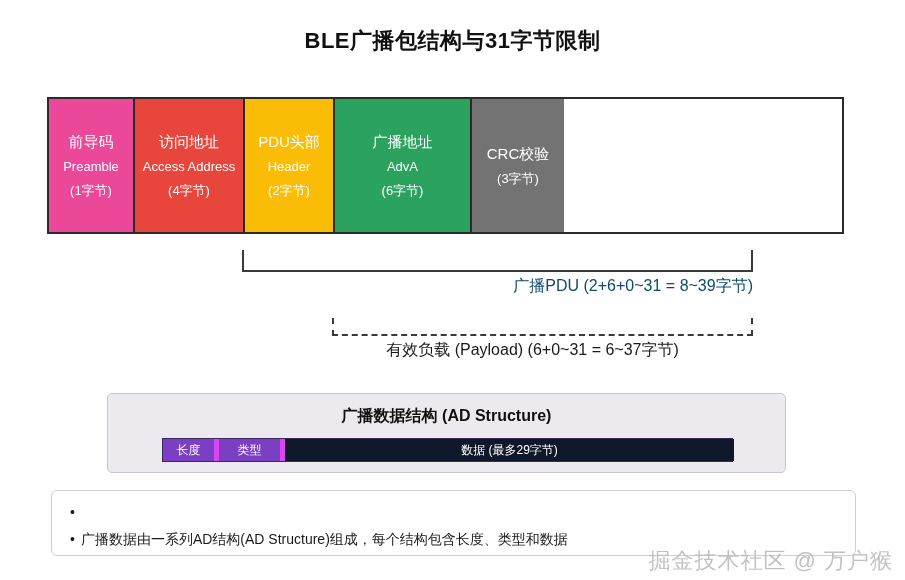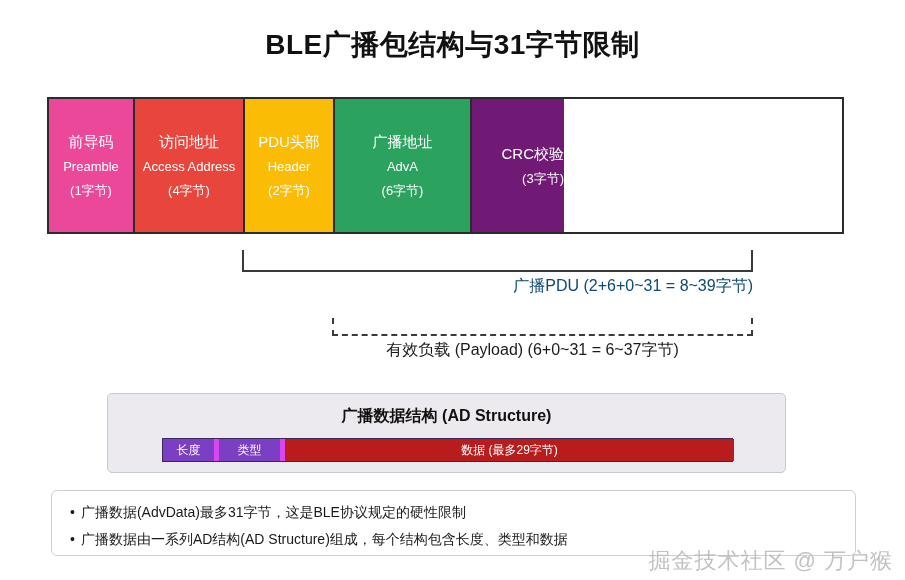--- a/index.html
+++ b/index.html
@@ -16,21 +16,21 @@
     color: #1a1a1a;
   }
 
   
   .page-title {
     position: absolute;
     left: 0;
     top: 26px;
     width: 905px;
     text-align: center;
-    font-size: 28px;
+    font-size: 22px;
     font-weight: bold;
     letter-spacing: 0.5px;
     color: #111111;
   }
 
   
   .packet-bar {
     position: absolute;
     left: 47px;
     top: 97px;
@@ -223,46 +223,45 @@
     <div class="pkt-size">(2字节)</div>
   </div>
 
   <div class="pkt-field" style="background: rgb(44, 162, 95); width: 137px; flex: 0 0 137px;">
     <div class="pkt-cn">广播地址</div>
     <div class="pkt-en">AdvA</div>
     <div class="pkt-size">(6字节)</div>
   </div>
 
 
-  <div class="pkt-field" style="background: #701a75; width: 92px; flex: 0 0 92px; align-items: flex-end;">
+  <div class="pkt-field" style="background: #737373; width: 92px; flex: 0 0 92px;">
     <div class="pkt-cn">CRC校验</div>
     <div class="pkt-size">(3字节)</div>
   </div>
 
 </div>
 
 <div class="brace-pdu"></div>
 <div class="label-pdu">广播PDU (2+6+0~31 = 8~39字节)</div>
 
 <div class="brace-payload"></div>
 <div class="label-payload">有效负载 (Payload) (6+0~31 = 6~37字节)</div>
 
 <div class="ad-panel">
   <div class="ad-title">广播数据结构 (AD Structure)</div>
   <div class="ad-bar">
     <div class="ad-seg" style="background: rgb(123, 63, 196); width: 56px; flex: 0 0 56px;">长度</div>
     <div class="ad-seg" style="background: rgb(123, 63, 196); width: 66px; flex: 0 0 66px;">类型</div>
-    <div class="ad-seg" style="background: #b91c1c; width: 449px; flex: 0 0 449px;">数据 (最多29字节)</div>
+    <div class="ad-seg" style="background: #0f172a; width: 449px; flex: 0 0 449px;">数据 (最多29字节)</div>
   </div>
 </div>
 
 <div class="notes-box">
   <div class="note-row">
     <span class="note-bullet">•</span>
-    <span>广播数据(AdvData)最多31字节，这是BLE协议规定的硬性限制</span>
   </div>
   <div class="note-row">
     <span class="note-bullet">•</span>
     <span>广播数据由一系列AD结构(AD Structure)组成，每个结构包含长度、类型和数据</span>
   </div>
 </div>
 
 <div class="watermark">掘金技术社区 @ 万户猴</div>
 
 </body></html>

